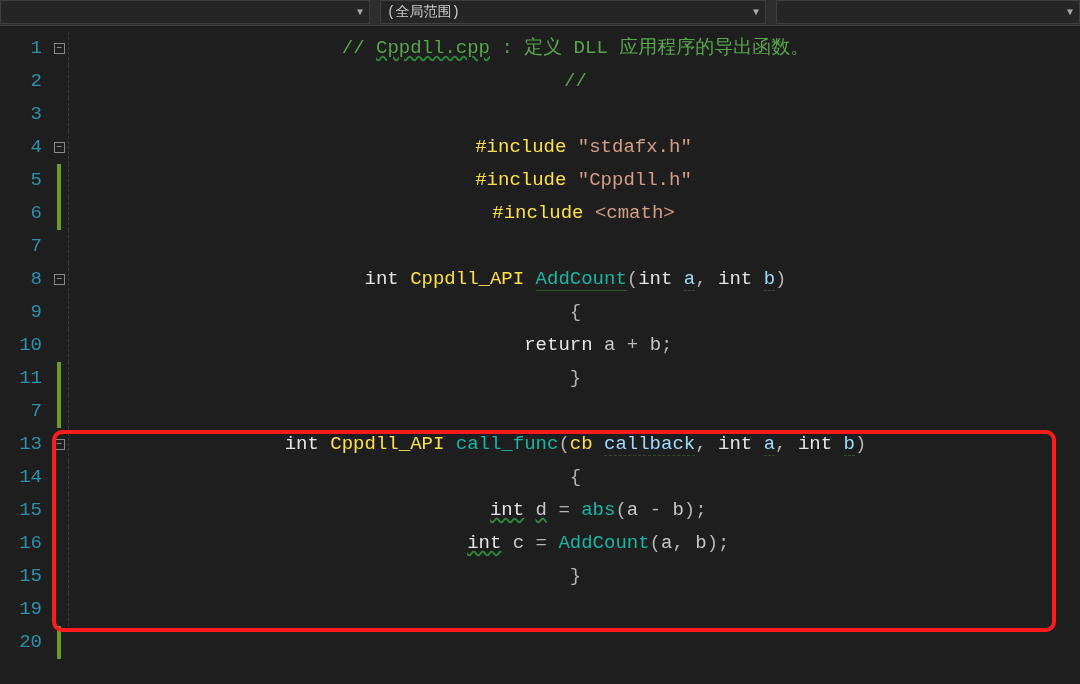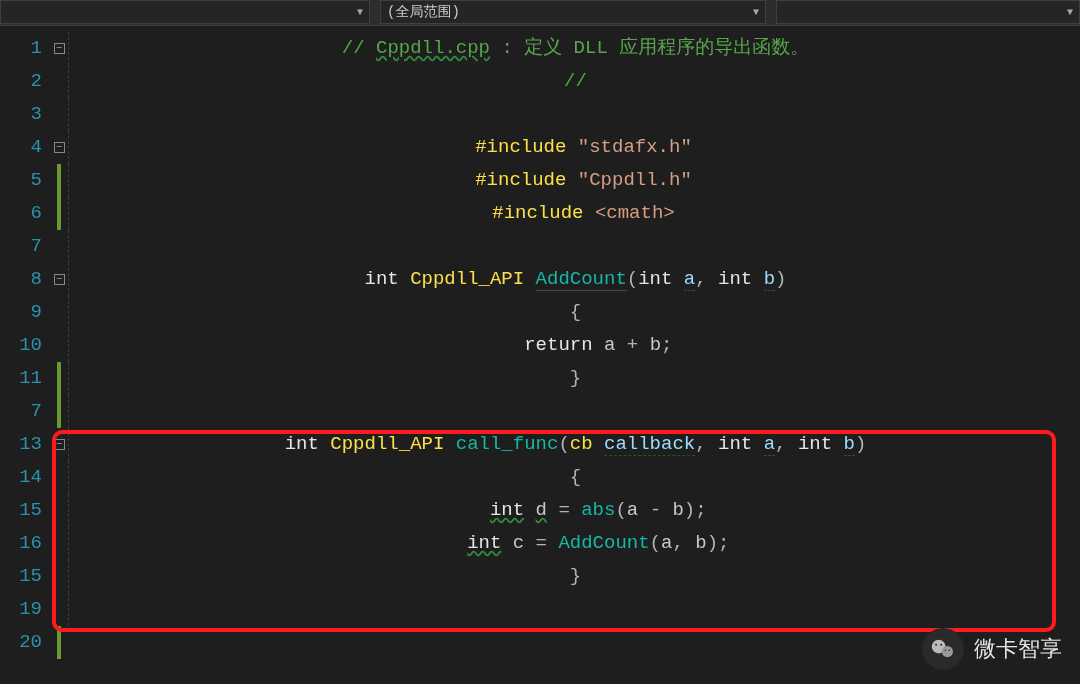--- a/index.html
+++ b/index.html
@@ -240,27 +240,14 @@
     <div class="line"><span class="tok-keyword">int</span> <span class="tok-type">Cppdll_API</span> <span class="tok-func">call_func</span><span class="tok-op">(</span><span class="tok-type">cb</span> <span class="tok-param">callback</span><span class="tok-op">, </span><span class="tok-keyword">int</span> <span class="tok-param">a</span><span class="tok-op">, </span><span class="tok-keyword">int</span> <span class="tok-param">b</span><span class="tok-op">)</span></div>
     <div class="line"><span class="tok-op">{</span></div>
     <div class="line">    <span class="tok-keyword tok-wavy">int</span> <span class="tok-ident tok-wavy">d</span> <span class="tok-op">=</span> <span class="tok-func">abs</span><span class="tok-op">(</span><span class="tok-ident">a</span> <span class="tok-op">-</span> <span class="tok-ident">b</span><span class="tok-op">);</span></div>
     <div class="line">    <span class="tok-keyword tok-wavy">int</span> <span class="tok-ident">c</span> <span class="tok-op">=</span> <span class="tok-func">AddCount</span><span class="tok-op">(</span><span class="tok-ident">a</span><span class="tok-op">, </span><span class="tok-ident">b</span><span class="tok-op">);</span></div>
     <div class="line"><span class="tok-op">}</span></div>
     <div class="line"><span></span></div>
   </div>
 
   <div class="highlight-box"></div>
 
-  <div class="watermark">
-    <div class="logo">
-      <svg viewBox="0 0 48 48" width="30" height="30" fill="#bbbbbb">
-        <circle cx="17" cy="20" r="11" fill="#bbbbbb"></circle>
-        <circle cx="31" cy="28" r="9" fill="#999"></circle>
-        <circle cx="13" cy="17" r="1.6" fill="#2a2a2a"></circle>
-        <circle cx="21" cy="17" r="1.6" fill="#2a2a2a"></circle>
-        <circle cx="28" cy="26" r="1.3" fill="#2a2a2a"></circle>
-        <circle cx="34" cy="26" r="1.3" fill="#2a2a2a"></circle>
-      </svg>
-    </div>
-    <div class="txt">微卡智享</div>
-  </div>
 
 </div>
 
 </body></html>

